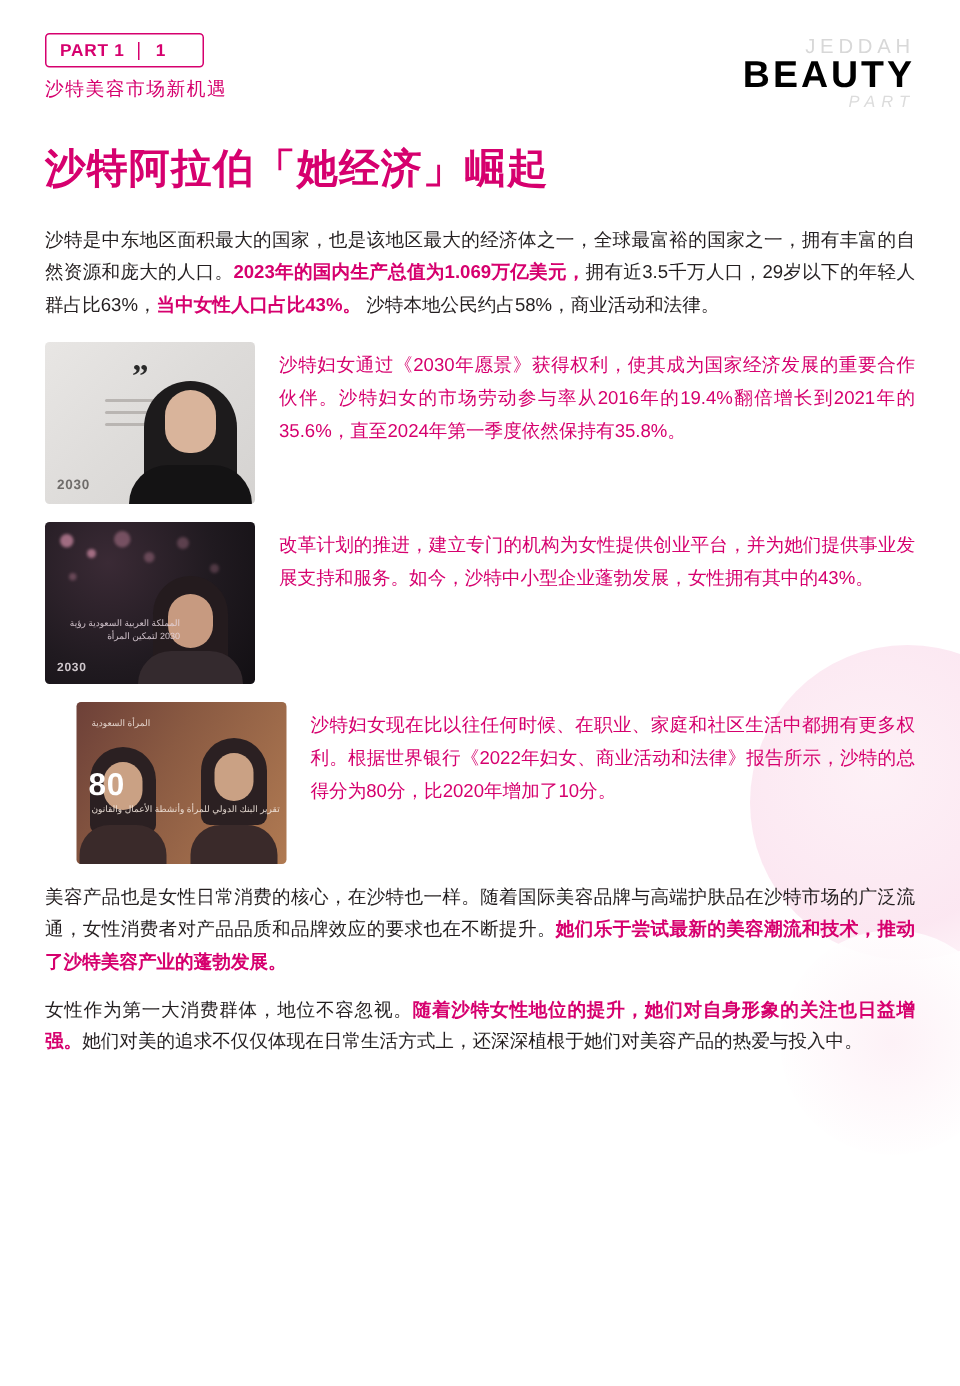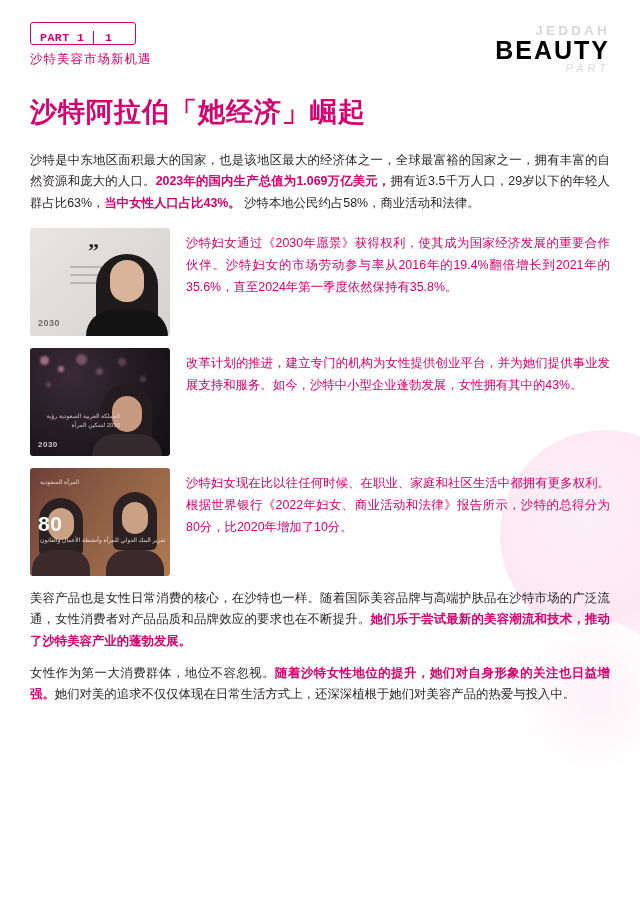--- a/index.html
+++ b/index.html
@@ -52,27 +52,26 @@
     height: 62px;
     box-sizing: border-box;
   }
   .header-left {
     display: flex;
     flex-direction: column;
     gap: 6px;
   }
   .part-badge {
     display: flex;
-    align-items: flex-end;
+    align-items: center;
     border: 1.6px solid #d6006e;
     border-radius: 3px;
     overflow: hidden;
     height: 21px;
     width: 104px;
-    font-family: Liberation Mono, monospace;
   }
   .part-badge .part-text {
     color: #d6006e;
     font-size: 11.5px;
     font-weight: bold;
     letter-spacing: .5px;
     display: flex;
     align-items: center;
     justify-content: center;
     padding: 0 9px;
@@ -96,21 +95,21 @@
   .header-right {
     text-align: right;
     color: #d9d9d9;
     line-height: 1.05;
     padding-top: 2px;
     position: relative;
   }
   .logo-jeddah {
     font-size: 13.5px;
     letter-spacing: 3.2px;
-    font-weight: bold;
+    font-weight: normal;
     color: #d8d8d8;
   }
   .logo-beauty {
     font-size: 25px;
     letter-spacing: 2px;
     font-weight: bold;
     color: #000000;
     line-height: 1;
   }
   .logo-expo {
@@ -275,20 +274,21 @@
     left: 8px; bottom: 7px;
     color: #cfc7cc;
     font-size: 8px;
     font-weight: bold;
     letter-spacing: .5px;
   }
 
   
   .img3 {
     background: linear-gradient(120deg, #6d4038 0%, #8a5a42 40%, #b07a52 100%);
+    margin-left: 21px;
   }
   .img3 .w1, .img3 .w3 {
     position: absolute;
     bottom: 0;
   }
   .img3 .w1 { left: 4px; width: 54px; height: 78px; }
   .img3 .w3 { right: 6px; width: 58px; height: 84px; }
   .img3 .sc {
     position: absolute;
     left: 50%; transform: translateX(-50%);

